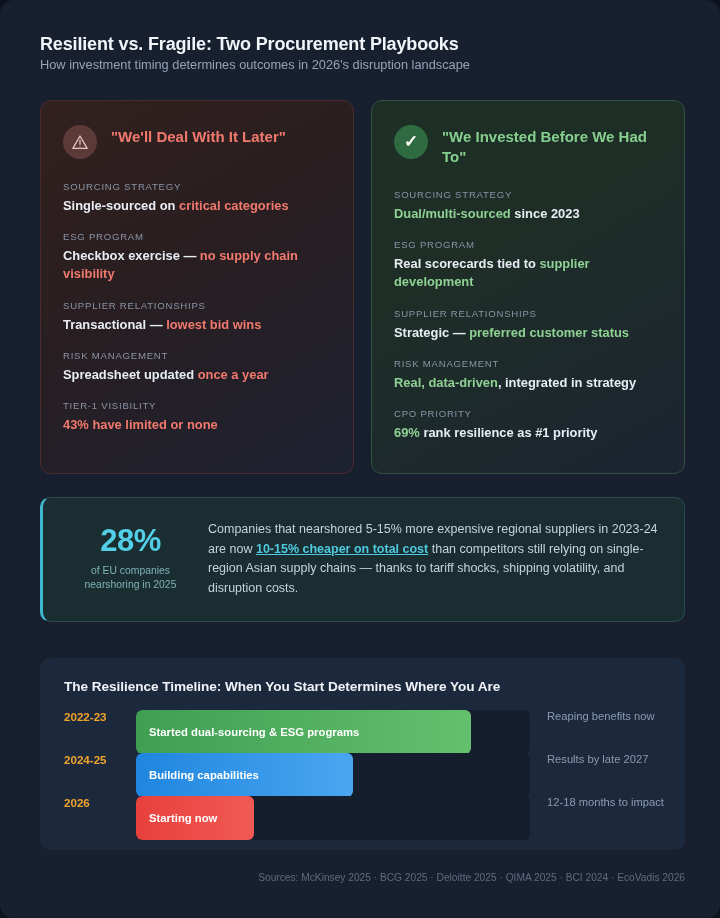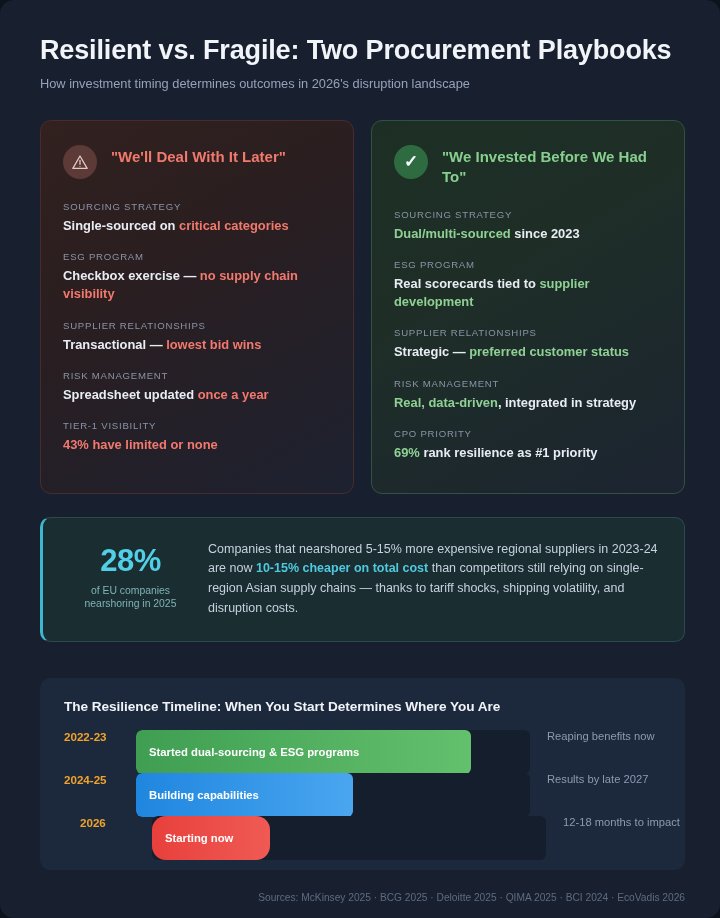--- a/index.html
+++ b/index.html
@@ -19,28 +19,27 @@
     height: 918px;
     background: #18202f;
     border-radius: 14px;
     overflow: hidden;
     padding: 0;
   }
 
   
   .header { padding: 34px 40px 0 40px; }
   .title {
-    font-size: 27px;
+    font-size: 18px;
     font-weight: bold;
     color: #f1f5f9;
     letter-spacing: -0.15px;
     line-height: 1.2;
   }
   .subtitle {
-    margin-top: 9px;
     font-size: 12.8px;
     color: #94a3b8;
     line-height: 1.35;
   }
 
   
   .cards {
     display: flex;
     gap: 17px;
     padding: 27px 35px 0 40px;
@@ -141,21 +140,21 @@
     color: #7fb3b8;
     line-height: 1.32;
   }
   .stat-body {
     flex: 1 1 auto;
     font-size: 12.5px;
     line-height: 1.58;
     color: #c6d2de;
     padding-top: 2px;
   }
-  .stat-body b { color: #4fc9e0; font-weight: bold; }
+  .stat-body b { color: #4fc9e0; font-weight: bold; text-decoration: underline; }
 
   
   .timewrap { padding: 20px 35px 0 40px; }
   .timeline {
     background: #1c283b;
     border-radius: 10px;
     padding: 21px 24px 24px 24px;
   }
   .time-title {
     font-size: 13.6px;
@@ -163,21 +162,21 @@
     color: #f0f4f9;
     margin-bottom: 16px;
     letter-spacing: -0.05px;
   }
   .trow {
     display: flex;
     align-items: flex-start;
     height: 30px;
     margin-bottom: 13px;
   }
-  .trow:last-child { margin-bottom: 0; margin-left: 16px; }
+  .trow:last-child { margin-bottom: 0; }
   .tyear {
     flex: 0 0 72px;
     font-size: 11.6px;
     font-weight: bold;
     color: #f0a32c;
   }
   .track {
     flex: 0 0 394px;
     height: 44px;
     background: #14203040;
@@ -335,21 +334,21 @@
           <div class="bar b" style="width: 55%;">
             <span>Building capabilities</span>
           </div>
         </div>
         <div class="tnote">Results by late 2027</div>
       </div>
 
       <div class="trow">
         <div class="tyear">2026</div>
         <div class="track">
-          <div class="bar r" style="width: 30%; border-radius: 14px;">
+          <div class="bar r" style="width: 30%;">
             <span>Starting now</span>
           </div>
         </div>
         <div class="tnote">12-18 months to impact</div>
       </div>
     </div>
   </div>
 
   <div class="footer">Sources: McKinsey 2025 · BCG 2025 · Deloitte 2025 · QIMA 2025 · BCI 2024 · EcoVadis 2026</div>
 

